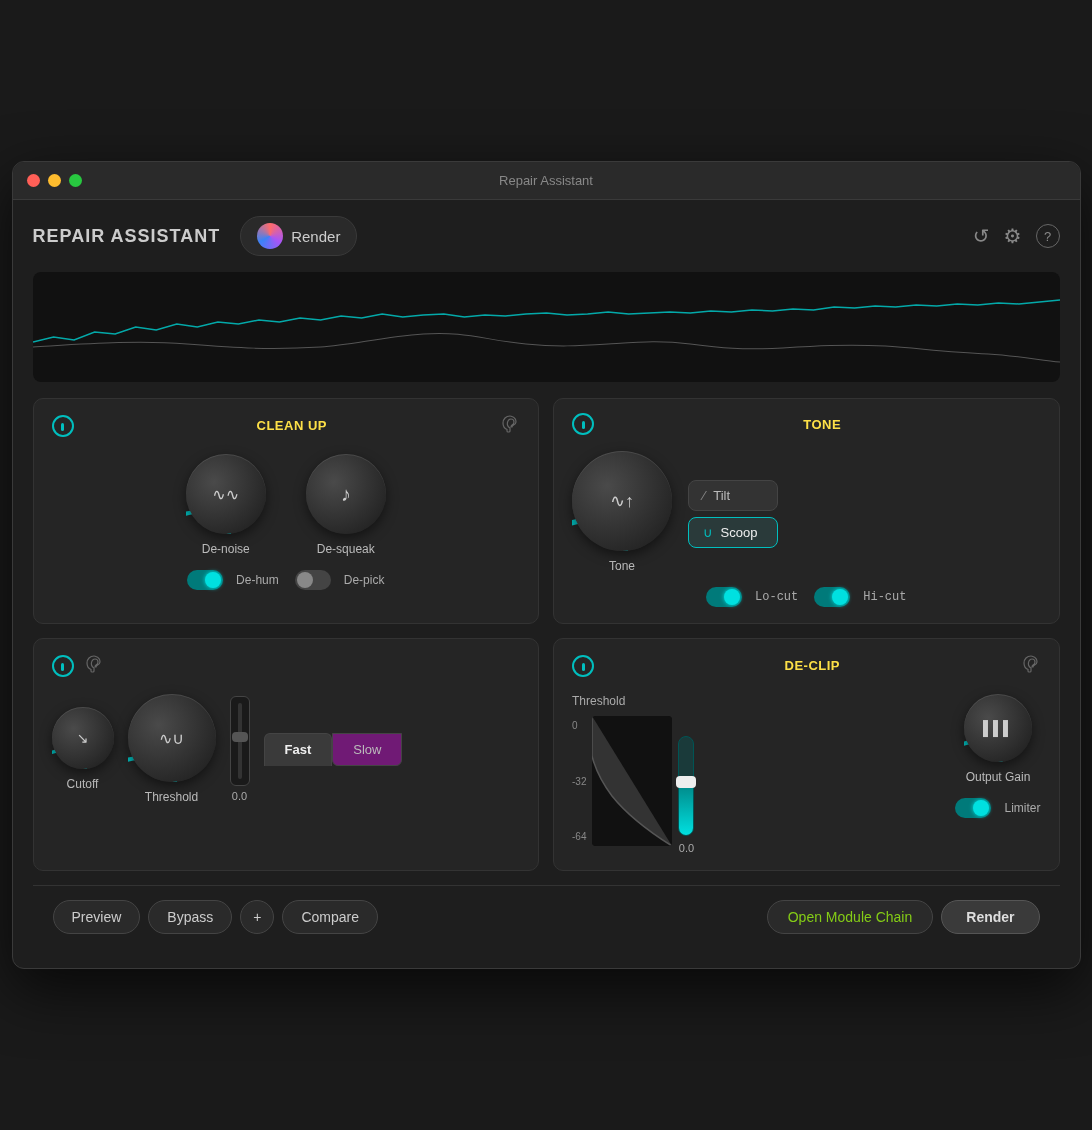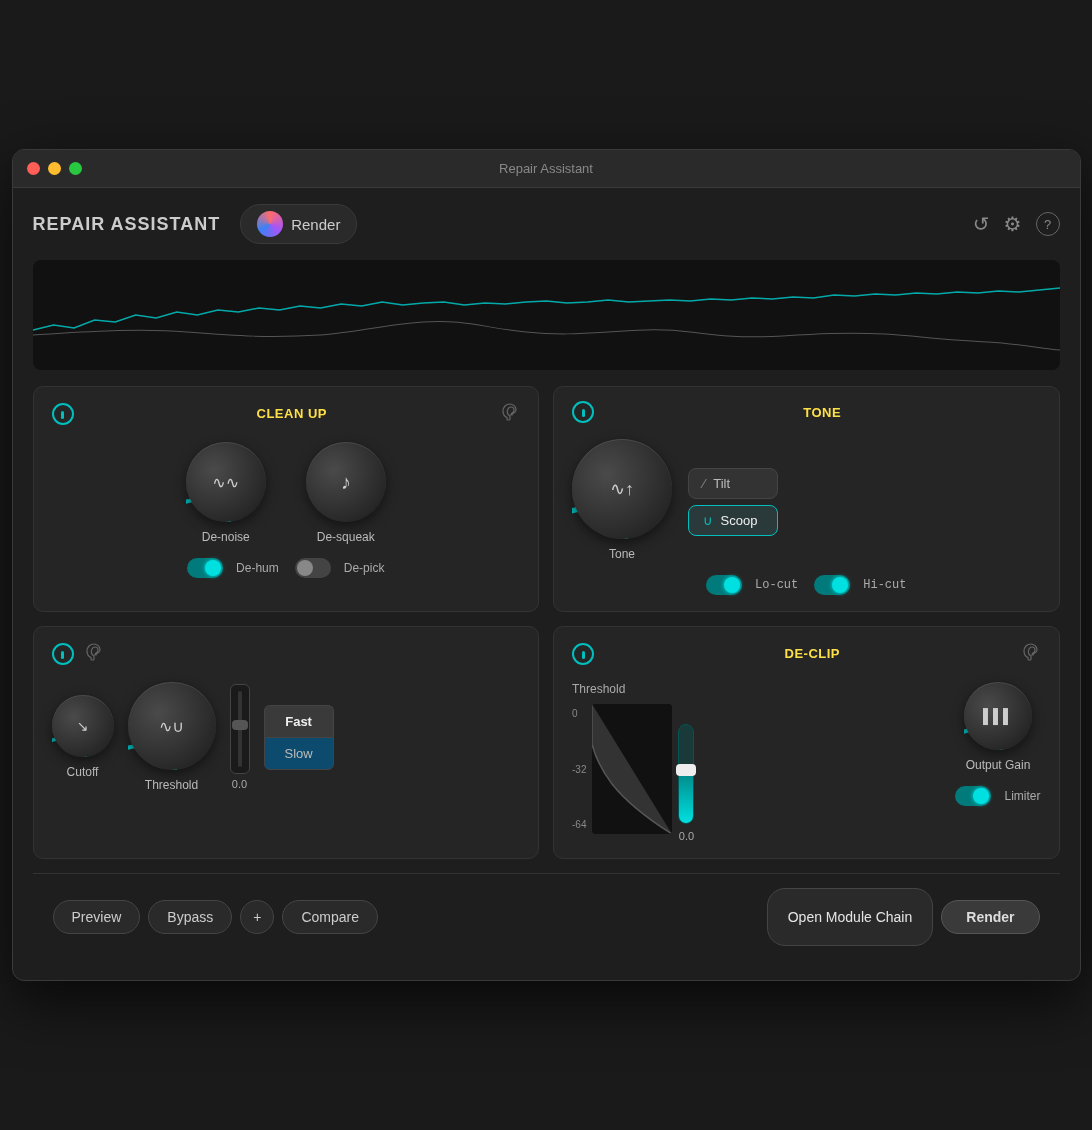--- a/index.html
+++ b/index.html
@@ -342,26 +342,26 @@
       left: 50%;
       transform: translateX(-50%);
       top: 40%;
     }
     .slider-val {
       color: #aaa;
       font-size: 11px;
     }
     .fast-slow-btns {
       display: flex;
-      flex-direction: column;
+      flex-direction: row;
       gap: 0;
     }
     .fs-btn {
       padding: 8px 20px;
-      background: #0c4a6e;
+      background: #701a75;
       border: 1px solid #444;
       color: #bbb;
       font-size: 13px;
       cursor: pointer;
     }
     .fs-btn:first-child {
       border-radius: 6px 6px 0 0;
       border-bottom: none;
     }
     .fs-btn:last-child {
@@ -463,25 +463,25 @@
       padding: 8px 12px;
       border-radius: 18px;
       background: #2a2a2a;
       border: 1px solid #444;
       color: #ccc;
       font-size: 14px;
       cursor: pointer;
     }
     .spacer { flex: 1; }
     .bottom-btn-open {
-      padding: 20px 20px;
+      padding: 8px 20px;
       border-radius: 18px;
       background: #2a2a2a;
       border: 1px solid #444;
-      color: #e5e5e5;
+      color: #84cc16;
       font-size: 14px;
       cursor: pointer;
     }
     .bottom-btn-render {
       padding: 8px 24px;
       border-radius: 18px;
       background: #3a3a3a;
       border: 1px solid #555;
       color: #ddd;
       font-size: 14px;

